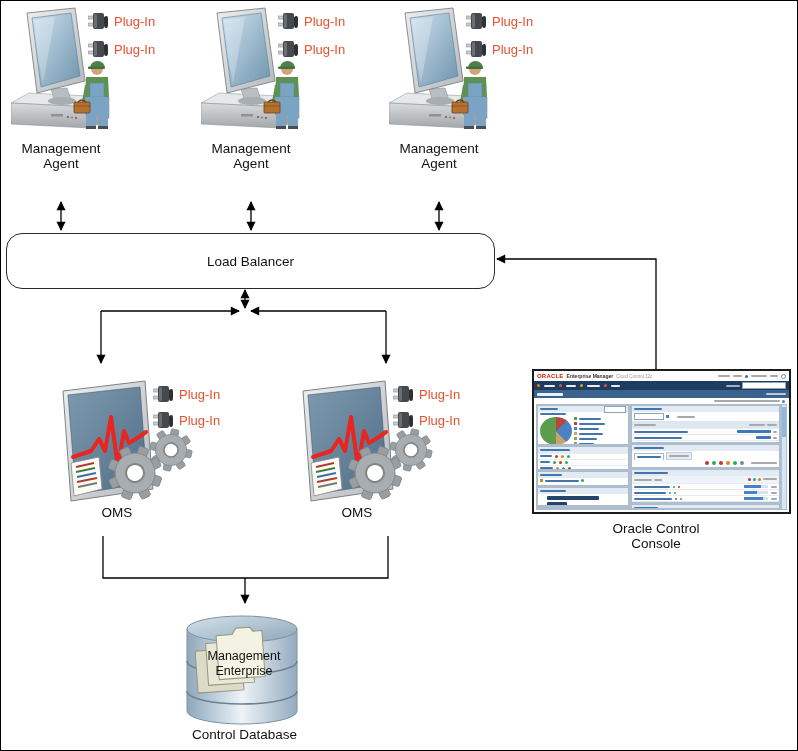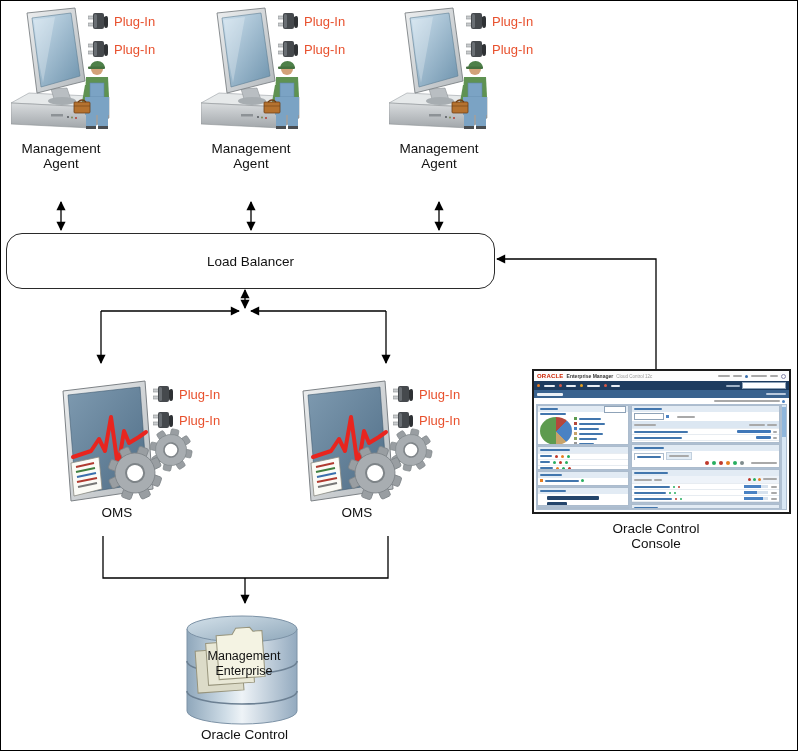--- a/index.html
+++ b/index.html
@@ -292,21 +292,21 @@
     <g transform="rotate(-4 57 62)">
       <path transform="translate(12,28)" d="M0,6 h16 l4,-6 h14 l3,4 h9 v44 h-46 z" fill="#dcdbc8" stroke="#97947c" stroke-width="1"></path>
       <path transform="translate(23,21)" d="M0,6 h16 l4,-6 h14 l3,4 h9 v44 h-46 z" fill="#e9e8d6" stroke="#97947c" stroke-width="1"></path>
       <path transform="translate(34,14)" d="M0,6 h16 l4,-6 h14 l3,4 h9 v46 h-46 z" fill="#f4f3e3" stroke="#97947c" stroke-width="1"></path>
     </g>
   </svg>
   <div class="node-label" style="left:193px;top:648px;width:100px;font-size:12.5px;line-height:15px">
     <div>Management</div>
     <div>Enterprise</div>
   </div>
-  <div class="node-label" style="left:171px;top:726px;width:145px">Oracle Control</div>
+  <div class="node-label" style="left:171px;top:726px;width:145px">Control Database</div>
 
   <div id="console">
     <div class="row c-title">
       <span class="c-logo">ORACLE</span>
       <span class="c-app">Enterprise Manager</span>
       <span class="c-subt">Cloud Control 12c</span>
       <span class="c-links">
         <i class="b" style="width:12px"></i>
           <i class="b" style="width:9px"></i>
         <i class="dot" style="background:#3a6fad"></i>

